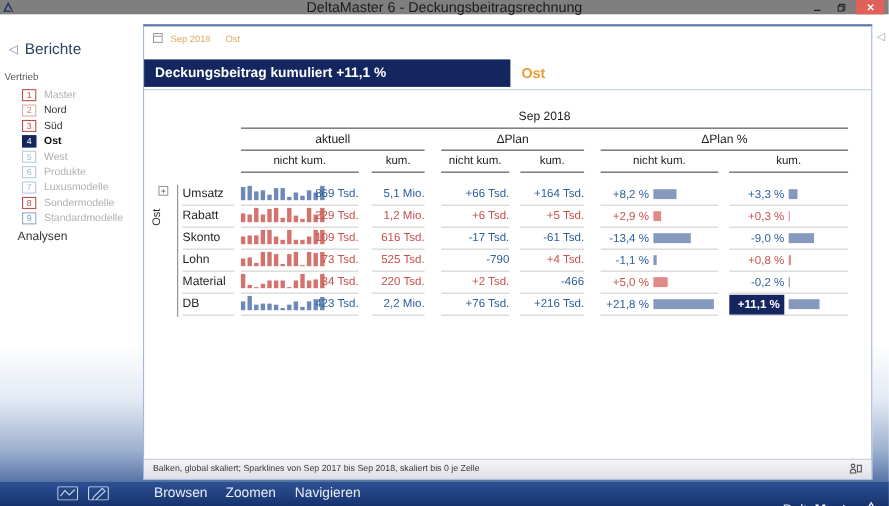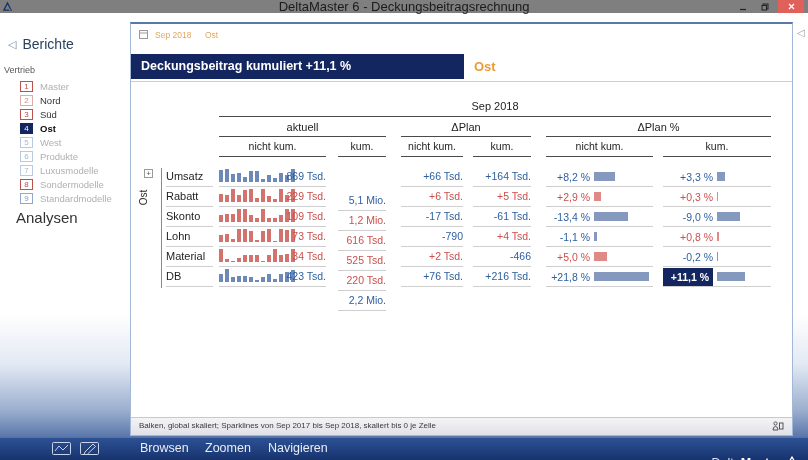--- a/index.html
+++ b/index.html
@@ -25,21 +25,21 @@
   .numbox{width:13px;height:11px;box-sizing:border-box;font-size:8px;text-align:center;line-height:10px;margin-right:7px;background:#fff;}
   .box-red{border:1px solid #c0504d;color:#c0504d;}
   .box-pink{border:1px solid #e0aca9;color:#d08984;}
   .box-lightblue{border:1px solid #b9c9e0;color:#a4bad6;}
   .box-blue{border:1px solid #90a9cb;color:#7e9cc2;}
   .box-selected{border:1px solid #14265f;background:#14265f;color:#fff;}
   .tlabel{font-size:9.5px;}
   .lab-dim{color:#b0b0b0;}
   .lab-normal{color:#333;}
   .lab-selected{color:#0d0d0d;font-weight:bold;}
-  .sb-analysen{margin:4px 0 0 16px;font-size:15px;color:#333;}
+  .sb-analysen{margin:4px 0 0 16px;font-size:11px;color:#333;}
   
   .panel{position:absolute;left:130px;top:22px;width:663px;height:414px;box-sizing:border-box;
     background:#fff;border:1px solid #a3b8d7;border-top:2px solid #5878a8;}
   .panel-collapse{position:absolute;left:797px;top:27px;font-size:10px;color:#98a1ad;cursor:pointer;}
   .crumbs{position:absolute;left:0;top:4px;height:14px;width:100%;}
   .crumb-icon{position:absolute;left:8px;top:2px;}
   .crumb{position:absolute;top:0;font-size:8.5px;line-height:14px;color:#e2a85e;}
   .crumb.p1{left:24px;}
   .crumb.p2{left:74px;}
   .rh-bar{position:absolute;left:0;top:30px;width:333px;height:25px;background:#14265f;}
@@ -49,21 +49,21 @@
   
   .th{position:absolute;text-align:center;font-size:11px;color:#1e1e1e;}
   .hline{position:absolute;border-top:1px solid #4a4a4a;}
   .sub{font-size:10.5px;}
   
   .trow{position:absolute;left:0;width:660px;height:20px;}
   .cell{position:absolute;top:0;height:19px;border-bottom:1px solid #cfcfcf;font-size:10.5px;}
   .c-lab{left:35px;width:47px;}
   .c-lab span{font-size:11px;color:#1e1e1e;line-height:19px;}
   .c-sv1{left:88px;width:107px;}
-  .c-v2{left:207px;width:48px;margin-top:24px;}
+  .c-v2{left:207px;width:48px;}
   .c-v3{left:270px;width:62px;}
   .c-v4{left:342px;width:58px;}
   .c-v5{left:415px;width:107px;display:flex;align-items:center;}
   .c-v6{left:532px;width:108px;display:flex;align-items:center;}
   .spark{position:absolute;left:0;bottom:4px;height:14px;display:flex;align-items:flex-end;gap:2px;}
   .sbar{display:inline-block;width:4px;}
   .sbar-blue{background:#6d89b8;}
   .sbar-red{background:#d4736e;}
   .rval{position:absolute;right:0;top:0;line-height:19px;}
   .rval2{display:block;text-align:right;line-height:19px;}

